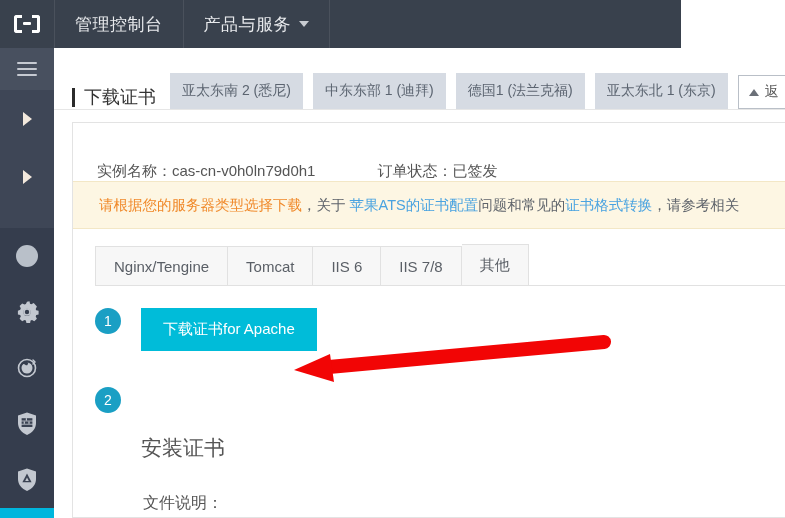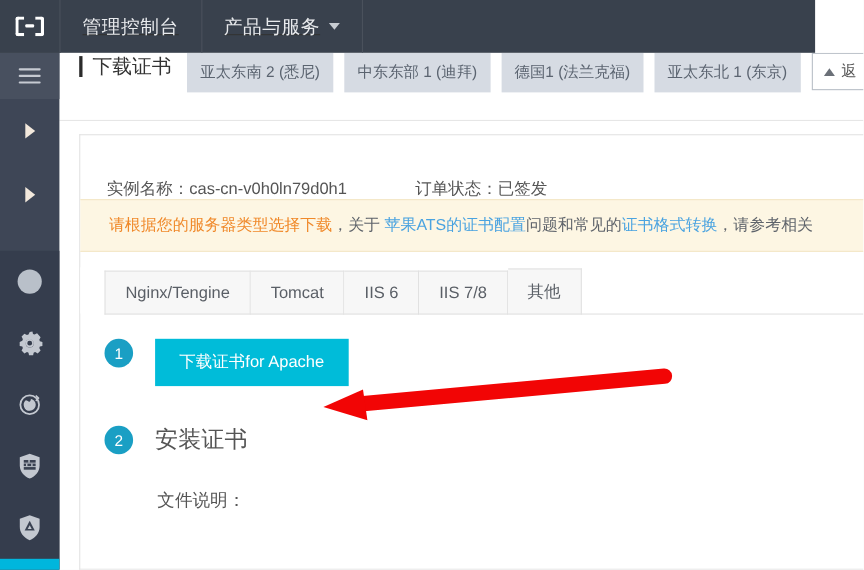--- a/index.html
+++ b/index.html
@@ -5,22 +5,22 @@
   html,body{margin:0;padding:0;}
   body{
     width:785px;height:518px;overflow:hidden;
     font-family:"Liberation Sans","DejaVu Sans",sans-serif;
     background:#f2f2f2;color:#333;
   }
   .app{position:relative;width:785px;height:518px;overflow:hidden;background:#ffffff;}
 
   
   .topnav{
-    position:absolute;left:0;top:0;width:741px;height:48px;
-    background:#39414d;display:flex;align-items:stretch;z-index:30;text-decoration:underline;
+    position:absolute;left:0;top:0;width:681px;height:48px;
+    background:#39414d;display:flex;align-items:stretch;z-index:30;
   }
   .logo-cell{
     width:54px;min-width:54px;display:flex;align-items:center;justify-content:center;
     background:#39414d;border-right:1px solid #4a515c;
   }
   .logo-mark{width:26px;height:18px;position:relative;}
   .logo-mark .brk{position:absolute;top:0;width:8px;height:18px;border:3px solid #fff;border-radius:3px;box-sizing:border-box;}
   .logo-mark .brk.l{left:0;border-right:none;border-top-right-radius:0;border-bottom-right-radius:0;}
   .logo-mark .brk.r{right:0;border-left:none;border-top-left-radius:0;border-bottom-left-radius:0;}
   .logo-mark .bar{position:absolute;left:9px;top:7px;width:8px;height:3px;background:#fff;border-radius:1px;}
@@ -48,21 +48,21 @@
   .tri-down{width:0;height:0;border-left:7px solid transparent;border-right:7px solid transparent;border-top:8px solid #e9eef2;}
   .rail-lower{position:absolute;left:0;top:180px;width:54px;bottom:0;background:#353d4d;}
   .rail-ico{height:56px;display:flex;align-items:center;justify-content:center;cursor:pointer;}
   .avatar-dot{width:22px;height:22px;border-radius:50%;background:#b9c0c9;}
   .rail-ico svg{display:block;}
   .rail-ico.active{background:#00b6dd;}
 
   
   .subhead{
     position:absolute;left:54px;top:48px;width:731px;height:62px;
-    background:#ffffff;display:flex;align-items:flex-start;padding-left:18px;
+    background:#ffffff;display:flex;align-items:flex-end;padding-left:18px;
     box-sizing:border-box;border-bottom:1px solid #e6e6e6;overflow:hidden;z-index:20;
   }
   .page-title{
     display:flex;align-items:center;font-size:18px;color:#333;white-space:nowrap;margin-right:14px;
   }
   .page-title .tick{display:inline-block;width:3px;height:19px;background:#2b2b2b;margin-right:9px;}
   .chip{
     background:#d6dbe3;color:#5b6470;font-size:14px;
     padding:9px 12px;margin-right:10px;white-space:nowrap;cursor:pointer;
   }
@@ -115,21 +115,21 @@
   .step-bullet{
     width:26px;height:26px;border-radius:50%;background:#1a9fc4;color:#fff;
     font-size:14px;display:flex;align-items:center;justify-content:center;
     flex:0 0 26px;z-index:2;position:relative;
   }
   .dl-btn{
     background:#00bcd9;color:#fff;font-size:15px;border:none;
     padding:12px 22px;margin-left:20px;cursor:pointer;white-space:nowrap;
   }
   .step2{margin-top:36px;}
-  .step2-title{font-size:21px;color:#555;margin-left:20px;line-height:26px;}
+  .step2-title{font-size:21px;color:#555;margin-left:20px;line-height:26px;margin-top:48px;}
   .file-desc{font-size:16px;color:#555;margin:32px 0 0 48px;}
 
   
   .annot{position:absolute;left:0;top:0;width:785px;height:518px;pointer-events:none;z-index:40;}
 </style>
 </head>
 <body>
 
 <div class="app">
 

